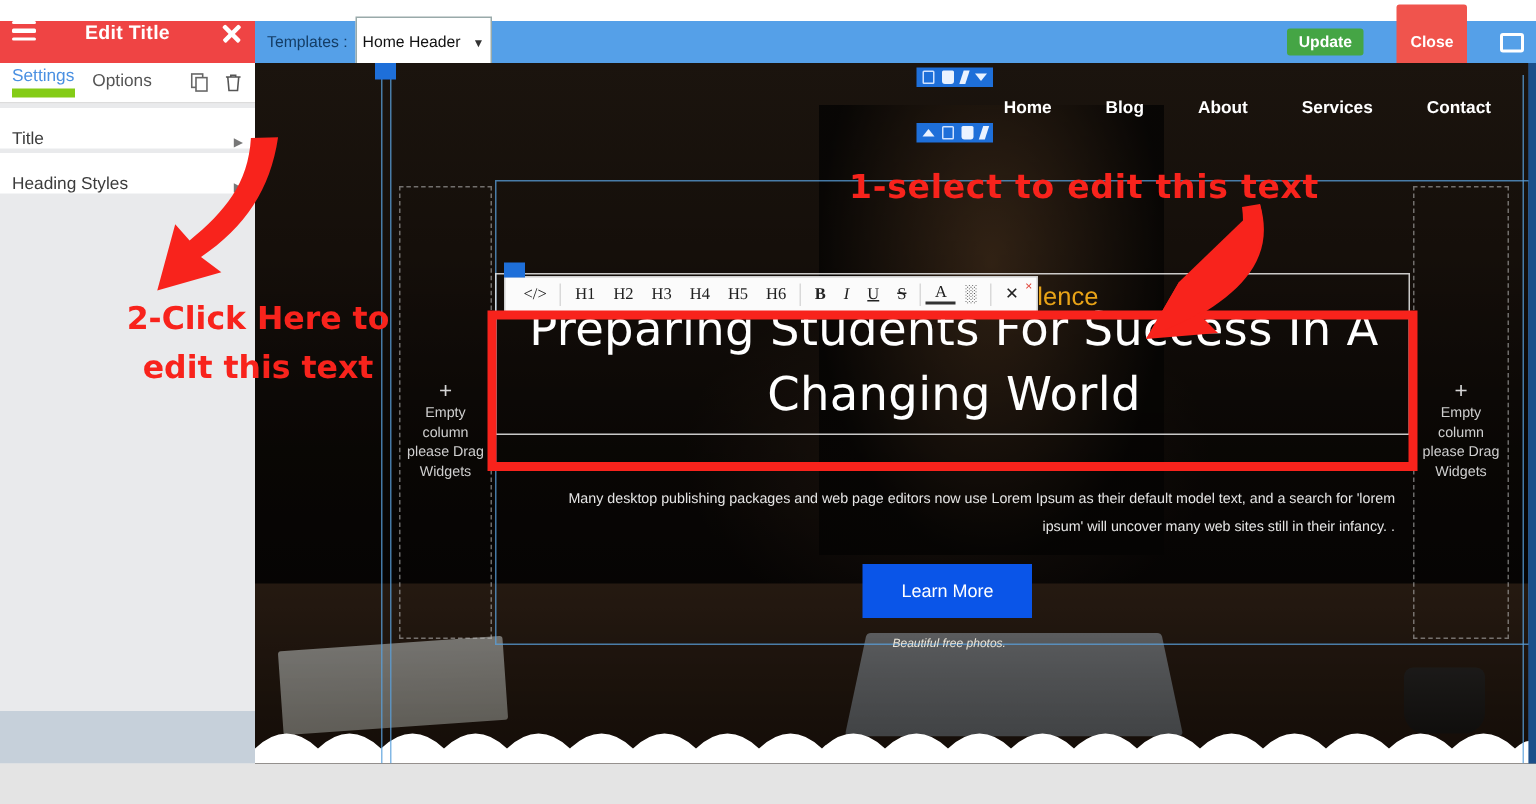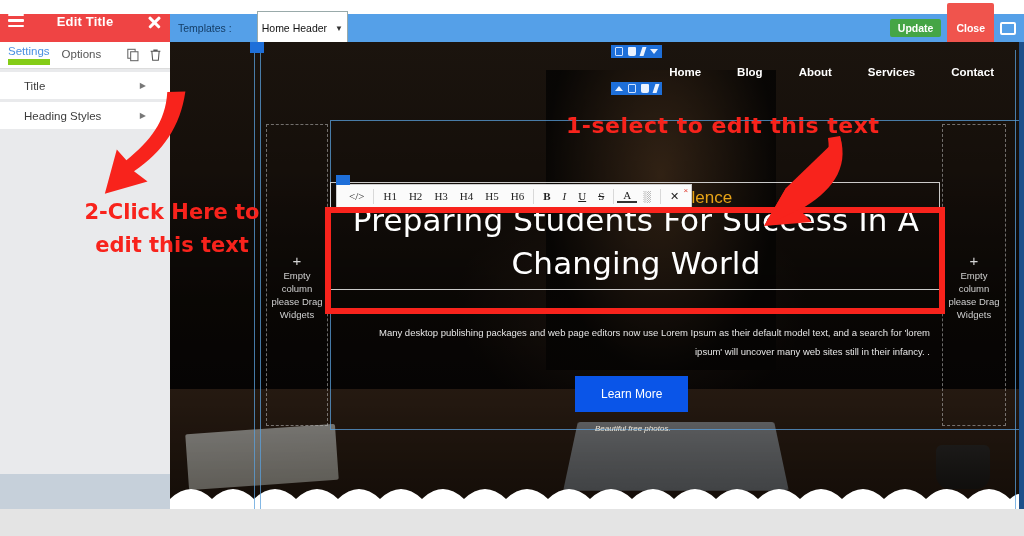--- a/index.html
+++ b/index.html
@@ -33,38 +33,38 @@
     height:27px; background:#fff; display:flex; align-items:center; gap:12px;
     padding:0 8px; border-bottom:1px solid #dcdcdc; position:relative;
   }
   .tab { font-size:11.5px; color:#555; cursor:pointer; padding-bottom:2px; }
   .tab.active { color:#4a90e2; border-bottom:6px solid #84cc16; }
   .tab-icons { margin-left:auto; display:flex; gap:9px; align-items:center; }
   .ticon { width:13px; height:14px; cursor:pointer; }
 
   .panel-rows { background:#e9eaec; padding-top:3px; }
   .prow {
-    height:27px; background:#fff; margin-bottom:3px; display:flex; align-items:center;
-    padding:0 24px; font-size:11.5px; color:#3c3c3c; cursor:pointer;
+    height:27px; background:#fff; margin-bottom:3px; display:flex; align-items:flex-end;
+    padding:0 8px; font-size:11.5px; color:#3c3c3c; cursor:pointer;
   }
   .prow .chev { margin-left:auto; font-size:8px; color:#777; }
 
   
   .topbar {
     position:absolute; left:170px; top:14px; width:854px; height:28px;
     background:#55a0e8; display:flex; align-items:center; padding:0 8px;
   }
   .tpl-label { font-size:10.5px; color:#143d66; margin-right:5px; }
   .tpl-select {
     height:17px; min-width:86px; background:#fff; border:1px solid #9aa;
     font-size:10.5px; color:#111; display:flex; align-items:center;
-    padding:16px 4px; cursor:pointer;margin-left:20px;
+    padding:16px 4px; cursor:pointer;
   }
   .tpl-select .caret { margin-left:auto; font-size:8px; color:#333; padding-left:8px; }
-  .topbar-right { margin-left:auto; display:flex; align-items:center; gap:6px; }
+  .topbar-right { margin-left:auto; display:flex; align-items:center; gap:22px; }
   .btn-update { background:#45a545; color:#fff; font-size:10.5px; font-weight:bold;
                 padding:3px 8px; border-radius:2px; cursor:pointer; }
   .btn-close  { background:#f0544d; color:#fff; font-size:10.5px; font-weight:bold;
                 padding:19px 9px; border-radius:2px; cursor:pointer; }
   .monitor-ico { width:16px; height:13px; border:2px solid #fff; border-radius:2px; cursor:pointer; }
 
   
   .canvas { position:absolute; left:170px; top:42px; width:854px; height:467px; overflow:hidden;
             background:#1a1410; }
   .hero { position:absolute; inset:0; }

